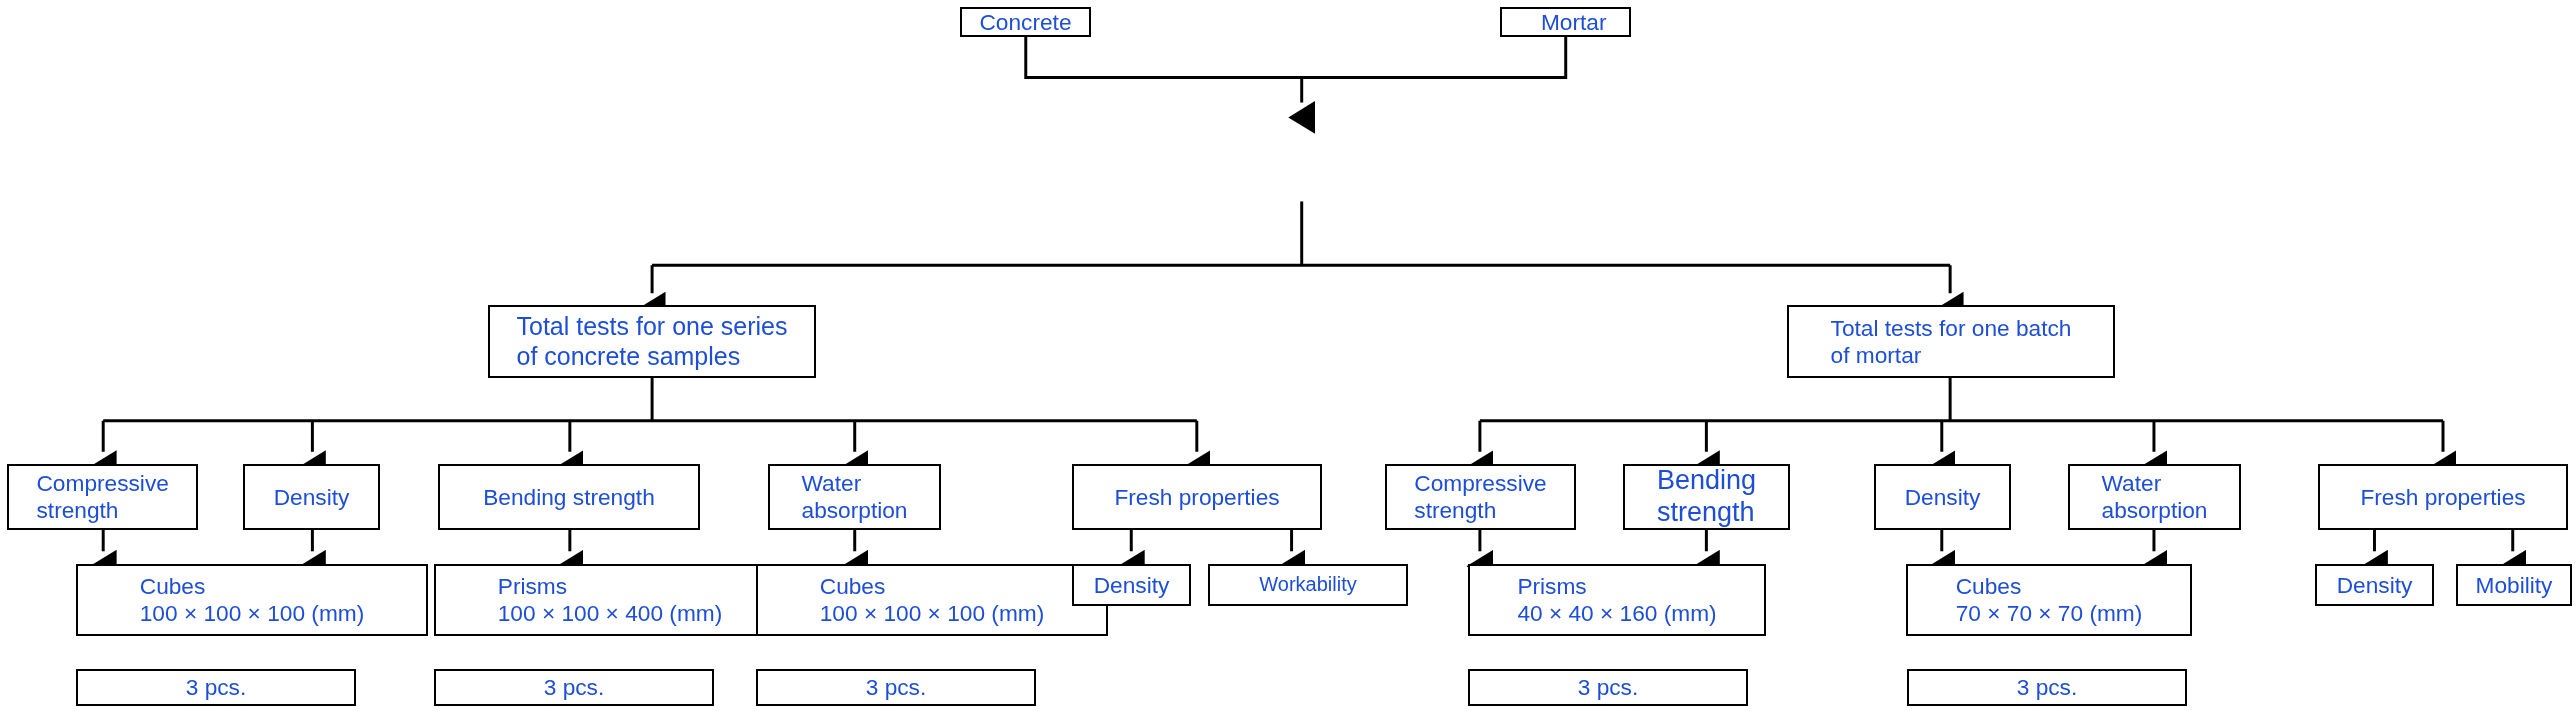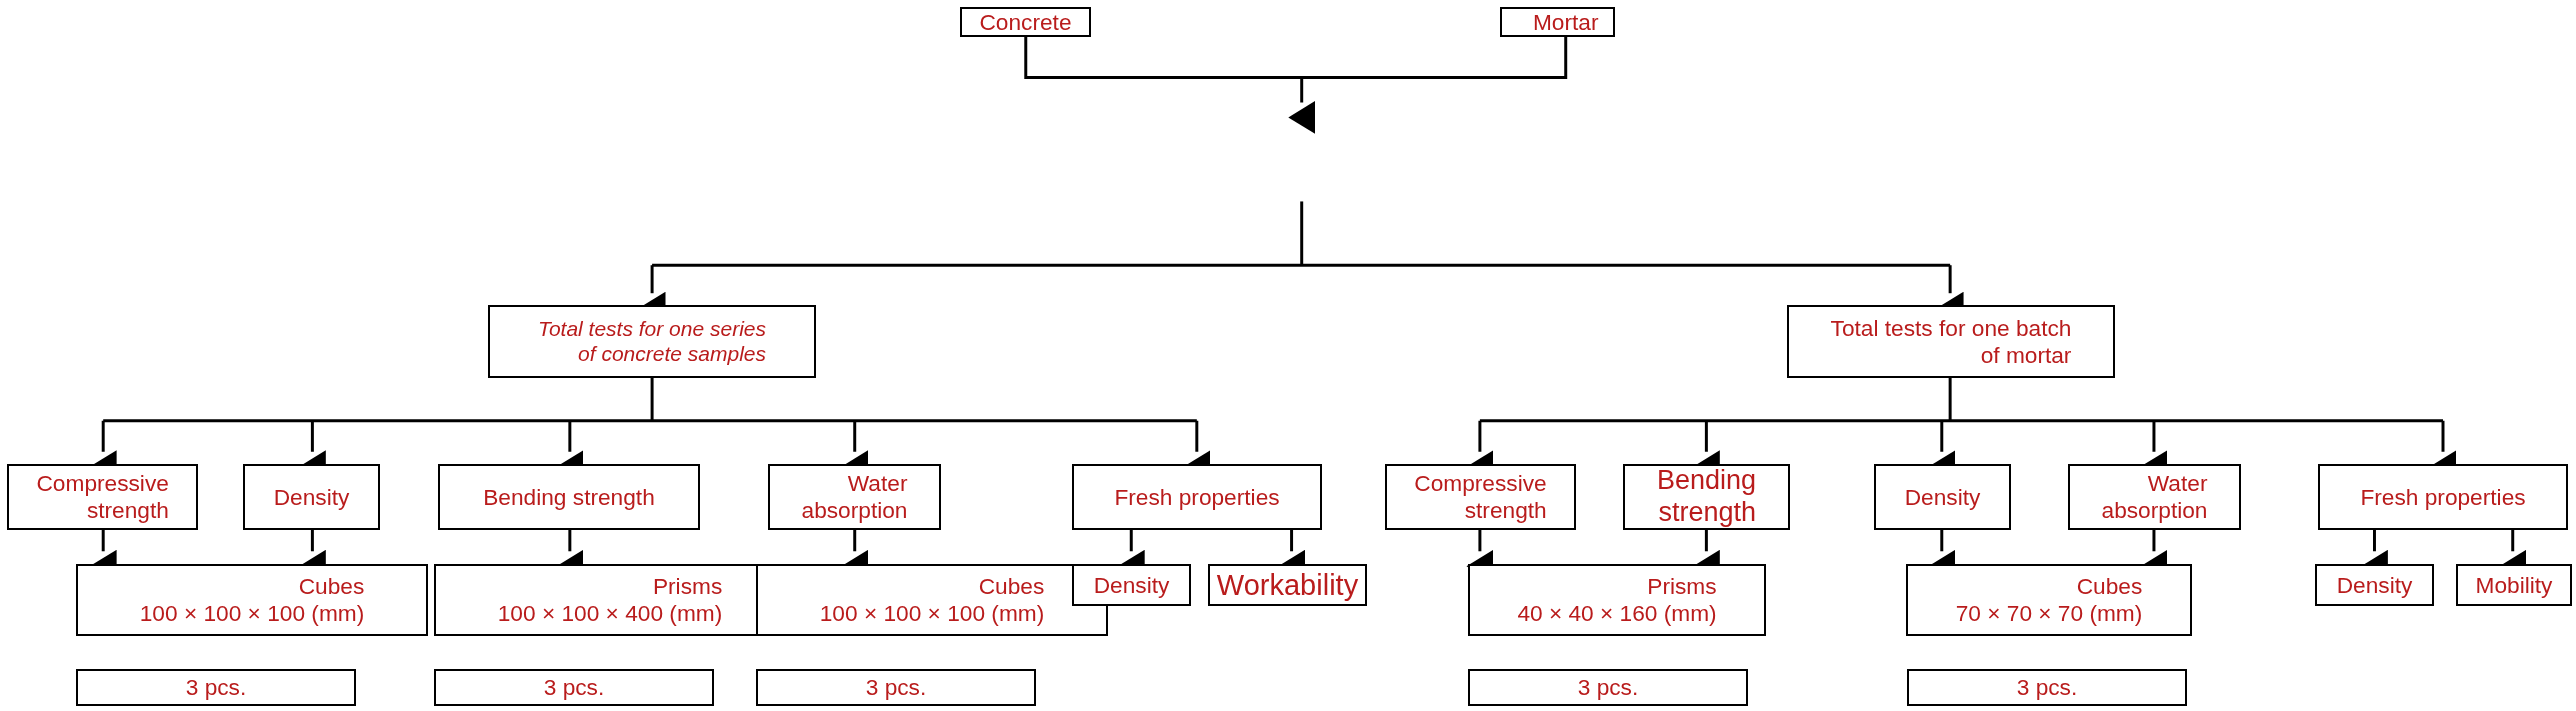--- a/index.html
+++ b/index.html
@@ -24,22 +24,22 @@
     pointer-events: none;
   }
   .node {
     position: absolute;
     box-sizing: border-box;
     border: 2.4px solid #000000;
     background: #ffffff;
     display: flex;
     align-items: center;
     justify-content: center;
-    text-align: right;
-    color: #b91c1c;
+    text-align: left;
+    color: #1d4ed8;
     font-size: 22.7px;
     line-height: 1.18;
     padding: 1.2px 3.6px;
     white-space: pre-line;
     z-index: 2;
   }
 </style>
 </head>
 <body>
 
@@ -90,44 +90,44 @@
       <path d="M2862,888 L2862,925" marker-end="url(#arrow)"></path>
       <path d="M3257,888 L3257,925" marker-end="url(#arrow)"></path>
       <path d="M3613,888 L3613,925" marker-end="url(#arrow)"></path>
 
       <path d="M3983,888 L3983,925" marker-end="url(#arrow)"></path>
       <path d="M4215,888 L4215,925" marker-end="url(#arrow)"></path>
     </g>
   </svg>
 
   <div class="node" style="left: 960px; top: 7.2px; width: 131px; height: 30px; font-size: 22.7px;"><span>Concrete</span></div>
-  <div class="node" style="left: 1500px; top: 7.2px; width: 115px; height: 30px; font-size: 22.7px; padding-left: 20px;"><span>Mortar</span></div>
+  <div class="node" style="left: 1500px; top: 7.2px; width: 131px; height: 30px; font-size: 22.7px; padding-left: 20px;"><span>Mortar</span></div>
 
-  <div class="node" style="left: 488px; top: 305px; width: 328px; height: 73px; font-size: 21px; font-style: italic;"><span>Total tests for one series
+  <div class="node" style="left: 488px; top: 305px; width: 328px; height: 73px; font-size: 25px;"><span>Total tests for one series
 of concrete samples</span></div>
   <div class="node" style="left: 1787px; top: 305px; width: 328px; height: 73px; font-size: 22.7px;"><span>Total tests for one batch
 of mortar</span></div>
 
   <div class="node" style="left: 7.2px; top: 464px; width: 191px; height: 66px; font-size: 22.7px;"><span>Compressive
 strength</span></div>
   <div class="node" style="left: 243px; top: 464px; width: 137px; height: 66px; font-size: 22.7px;"><span>Density</span></div>
   <div class="node" style="left: 438px; top: 464px; width: 262px; height: 66px; font-size: 22.7px;"><span>Bending strength</span></div>
   <div class="node" style="left: 768px; top: 464px; width: 173px; height: 66px; font-size: 22.7px;"><span>Water
 absorption</span></div>
   <div class="node" style="left: 1072px; top: 464px; width: 250px; height: 66px; font-size: 22.7px;"><span>Fresh properties</span></div>
 
   <div class="node" style="left: 76px; top: 564px; width: 352px; height: 72px; font-size: 22.7px;"><span>Cubes
 100 × 100 × 100 (mm)</span></div>
   <div class="node" style="left: 434px; top: 564px; width: 352px; height: 72px; font-size: 22.7px;"><span>Prisms
 100 × 100 × 400 (mm)</span></div>
   <div class="node" style="left: 756px; top: 564px; width: 352px; height: 72px; font-size: 22.7px;"><span>Cubes
 100 × 100 × 100 (mm)</span></div>
 
   <div class="node" style="left: 1072px; top: 564px; width: 119px; height: 42px; font-size: 22.7px;"><span>Density</span></div>
-  <div class="node" style="left: 1208px; top: 564px; width: 159px; height: 42px; font-size: 29px;"><span>Workability</span></div>
+  <div class="node" style="left: 1208px; top: 564px; width: 200px; height: 42px; font-size: 20px;"><span>Workability</span></div>
 
   <div class="node" style="left: 76px; top: 669px; width: 280px; height: 37px; font-size: 22.7px;"><span>3 pcs.</span></div>
   <div class="node" style="left: 434px; top: 669px; width: 280px; height: 37px; font-size: 22.7px;"><span>3 pcs.</span></div>
   <div class="node" style="left: 756px; top: 669px; width: 280px; height: 37px; font-size: 22.7px;"><span>3 pcs.</span></div>
 
   <div class="node" style="left: 1385px; top: 464px; width: 191px; height: 66px; font-size: 22.7px;"><span>Compressive
 strength</span></div>
   <div class="node" style="left: 1623px; top: 464px; width: 167px; height: 66px; font-size: 27px;"><span>Bending
 strength</span></div>
   <div class="node" style="left: 1874px; top: 464px; width: 137px; height: 66px; font-size: 22.7px;"><span>Density</span></div>

